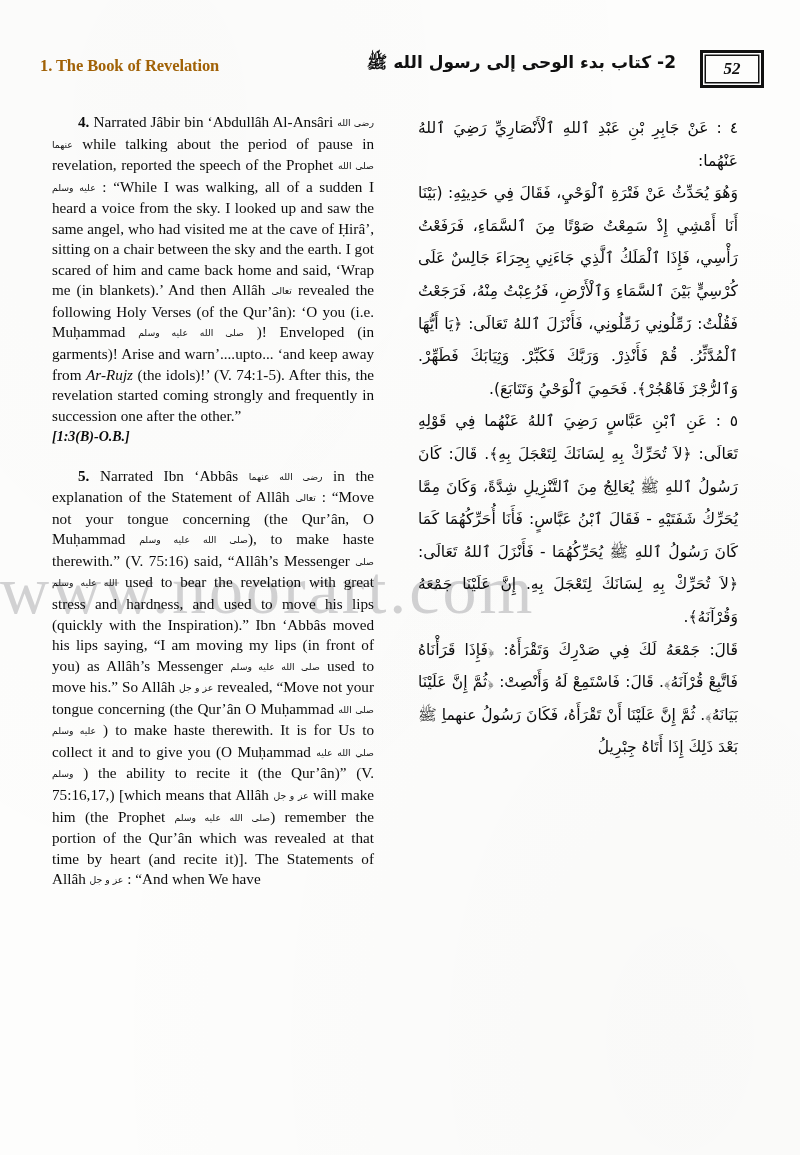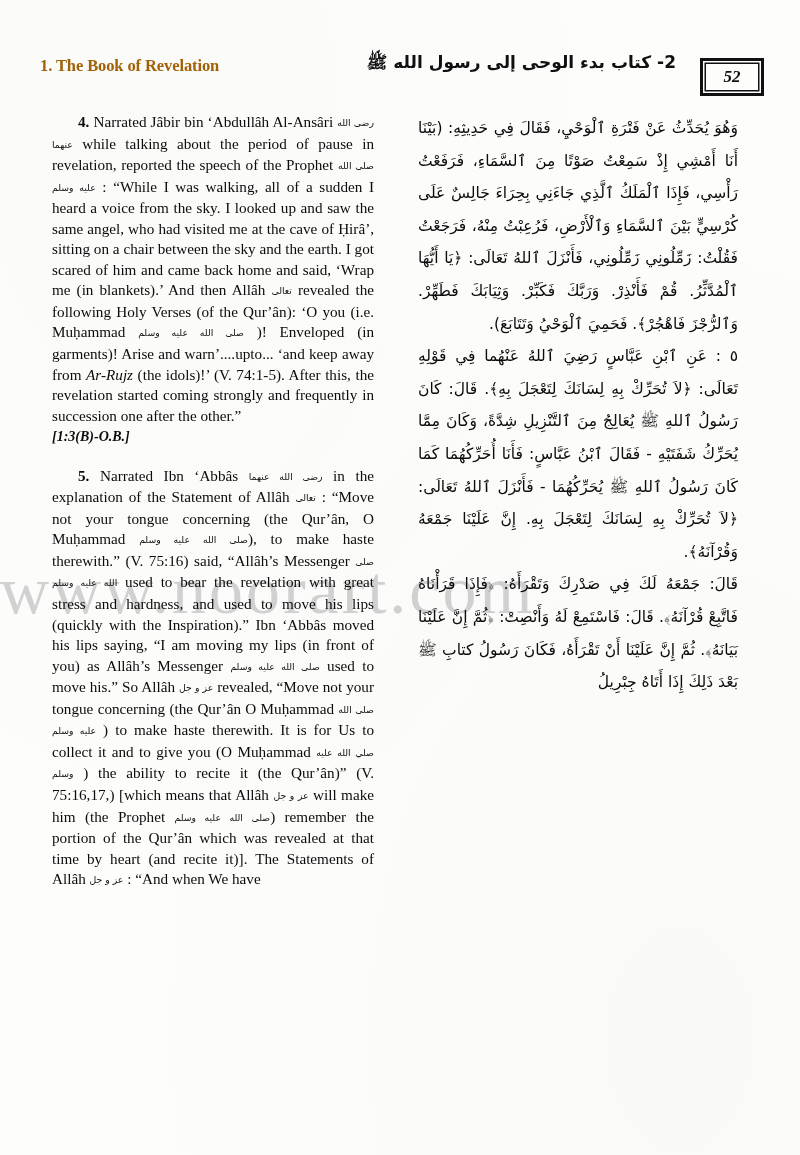--- a/index.html
+++ b/index.html
@@ -66,21 +66,20 @@
     position: absolute;
     right: 0px;
     top: -2px;
     width: 58px;
     height: 32px;
     border: 3px solid #111111;
     box-shadow: inset 0 0 0 1.5px #ffffff, inset 0 0 0 3px #111111;
     display: flex;
     align-items: center;
     justify-content: center;
-    margin-top: 8px;
   }
   .page-number {
     font-family: "Liberation Serif", serif;
     font-weight: bold;
     font-size: 17px;
     font-style: italic;
     color: #111111;
   }
 
   
@@ -211,22 +210,23 @@
 
       <p class="para-en">
         <span class="num-en">5.</span>
         <span>Narrated Ibn ‘Abbâs </span><span class="hon">رضى الله عنهما</span><span> in the explanation of the Statement of Allâh </span><span class="hon">تعالى</span><span> : “Move not your tongue concerning (the Qur’ân, O Muḥammad </span><span class="hon">صلى الله عليه وسلم</span><span>), to make haste therewith.” (V. 75:16) said, “Allâh’s Messenger </span><span class="hon">صلى الله عليه وسلم</span><span> used to bear the revelation with great stress and hardness, and used to move his lips (quickly with the Inspiration).” Ibn ‘Abbâs moved his lips saying, “I am moving my lips (in front of you) as Allâh’s Messenger </span><span class="hon">صلى الله عليه وسلم</span><span> used to move his.” So Allâh </span><span class="hon">عز و جل</span><span> revealed, “Move not your tongue concerning (the Qur’ân O Muḥammad </span><span class="hon">صلى الله عليه وسلم</span><span> ) to make haste therewith. It is for Us to collect it and to give you (O Muḥammad </span><span class="hon">صلي الله عليه وسلم</span><span> ) the ability to recite it (the Qur’ân)” (V. 75:16,17,) [which means that Allâh </span><span class="hon">عز و جل</span><span> will make him (the Prophet </span><span class="hon">صلى الله عليه وسلم</span><span>) remember the portion of the Qur’ân which was revealed at that time by heart (and recite it)]. The Statements of Allâh </span><span class="hon">عز و جل</span><span> : “And when We have</span>
       </p>
 
     </div>
 
     <div class="col-ar">
 
+      <p class="para-ar">٤ : عَنْ جَابِرِ بْنِ عَبْدِ ٱللهِ ٱلْأَنْصَارِيِّ رَضِيَ ٱللهُ عَنْهُما:</p>
       <p class="para-ar">وَهُوَ يُحَدِّثُ عَنْ فَتْرَةِ ٱلْوَحْيِ، فَقَالَ فِي حَدِيثِهِ: (بَيْنَا أَنَا أَمْشِي إِذْ سَمِعْتُ صَوْتًا مِنَ ٱلسَّمَاءِ، فَرَفَعْتُ رَأْسِي، فَإِذَا ٱلْمَلَكُ ٱلَّذِي جَاءَنِي بِحِرَاءَ جَالِسٌ عَلَى كُرْسِيٍّ بَيْنَ ٱلسَّمَاءِ وَٱلْأَرْضِ، فَرُعِبْتُ مِنْهُ، فَرَجَعْتُ فَقُلْتُ: زَمِّلُونِي زَمِّلُونِي، فَأَنْزَلَ ٱللهُ تَعَالَى: ﴿يَا أَيُّهَا ٱلْمُدَّثِّرُ. قُمْ فَأَنْذِرْ. وَرَبَّكَ فَكَبِّرْ. وَثِيَابَكَ فَطَهِّرْ. وَٱلرُّجْزَ فَاهْجُرْ﴾. فَحَمِيَ ٱلْوَحْيُ وَتَتَابَعَ).</p>
 
       <p class="para-ar">٥ : عَنِ ٱبْنِ عَبَّاسٍ رَضِيَ ٱللهُ عَنْهُما فِي قَوْلِهِ تَعَالَى: ﴿لاَ تُحَرِّكْ بِهِ لِسَانَكَ لِتَعْجَلَ بِهِ﴾. قَالَ: كَانَ رَسُولُ ٱللهِ ﷺ يُعَالِجُ مِنَ ٱلتَّنْزِيلِ شِدَّةً، وَكَانَ مِمَّا يُحَرِّكُ شَفَتَيْهِ - فَقَالَ ٱبْنُ عَبَّاسٍ: فَأَنَا أُحَرِّكُهُمَا كَمَا كَانَ رَسُولُ ٱللهِ ﷺ يُحَرِّكُهُمَا - فَأَنْزَلَ ٱللهُ تَعَالَى: ﴿لاَ تُحَرِّكْ بِهِ لِسَانَكَ لِتَعْجَلَ بِهِ. إِنَّ عَلَيْنَا جَمْعَهُ وَقُرْآنَهُ﴾.</p>
-      <p class="para-ar">قَالَ: جَمْعَهُ لَكَ فِي صَدْرِكَ وَتَقْرَأَهُ: ﴿فَإِذَا قَرَأْنَاهُ فَاتَّبِعْ قُرْآنَهُ﴾. قَالَ: فَاسْتَمِعْ لَهُ وَأَنْصِتْ: ﴿ثُمَّ إِنَّ عَلَيْنَا بَيَانَهُ﴾. ثُمَّ إِنَّ عَلَيْنَا أَنْ تَقْرَأَهُ، فَكَانَ رَسُولُ كتابِ ﷺ بَعْدَ ذَلِكَ إِذَا أَتَاهُ جِبْرِيلُ</p>
+      <p class="para-ar">قَالَ: جَمْعَهُ لَكَ فِي صَدْرِكَ وَتَقْرَأَهُ: ﴿فَإِذَا قَرَأْنَاهُ فَاتَّبِعْ قُرْآنَهُ﴾. قَالَ: فَاسْتَمِعْ لَهُ وَأَنْصِتْ: ﴿ثُمَّ إِنَّ عَلَيْنَا بَيَانَهُ﴾. ثُمَّ إِنَّ عَلَيْنَا أَنْ تَقْرَأَهُ، فَكَانَ رَسُولُ عنهماِ ﷺ بَعْدَ ذَلِكَ إِذَا أَتَاهُ جِبْرِيلُ</p>
 
     </div>
 
   </div>
 
 </div>
 
 </body></html>

